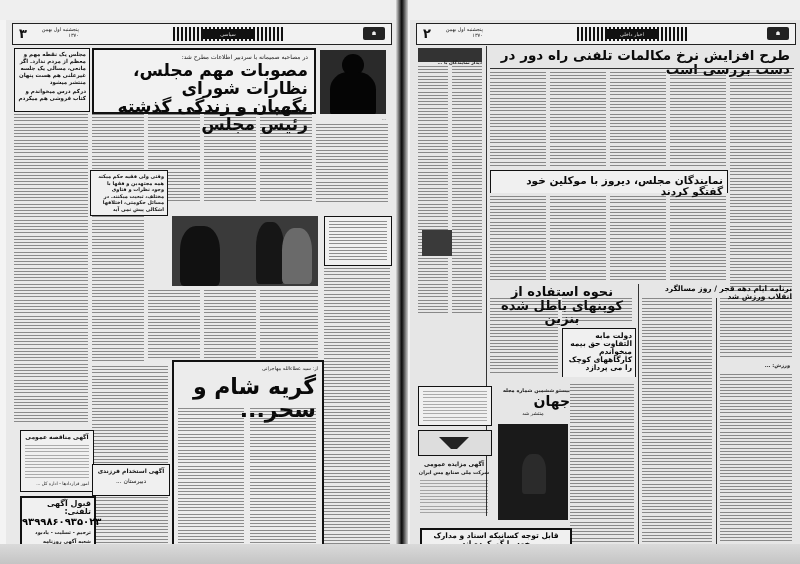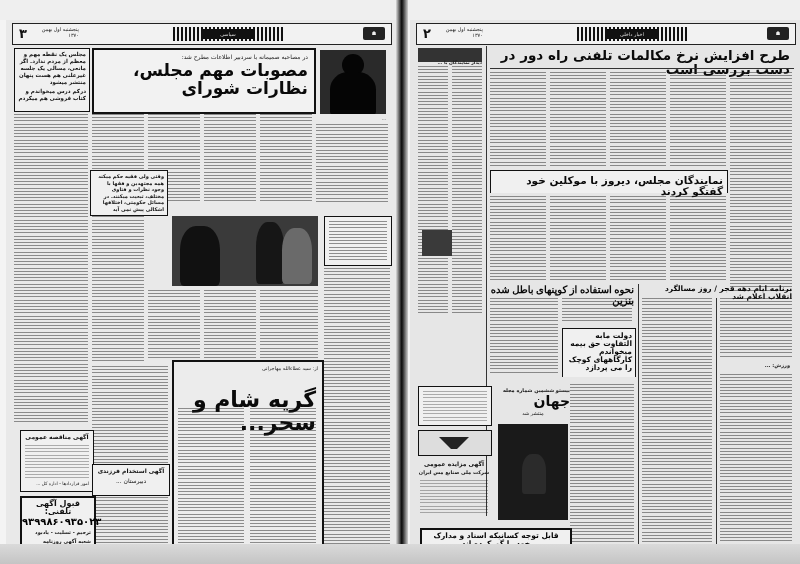--- a/index.html
+++ b/index.html
@@ -77,20 +77,21 @@
 
   <div class="box" style="left:8px; top:28px; width:74px; height:62px;">
     <div class="rtl ad-text" style="font-weight:bold; font-size:5.5px; line-height:7px;">مجلس یک نقطه مهم و معظم از مردم ندارد. اگر مانعی، مسالی یک جلسه غیرعلنی هم هست پنهان منتشر میشود</div>
     <div class="rtl ad-text" style="font-weight:bold; font-size:5.5px; line-height:7px; padding-top:0;">درکم درس میخواندم و کتاب فروشی هم میکردم</div>
   </div>
   <div class="textcol" style="left:8px; top:94px; width:74px; height:310px;"></div>
 
   <div class="box thick" style="left:86px; top:28px; width:220px; height:62px; background:#f2f2f2;">
     <div class="rtl kicker" style="padding:3px 6px 0;">در مصاحبه صمیمانه با سردبیر اطلاعات مطرح شد:</div>
     <div class="rtl headline-big" style="font-size:17px; padding:2px 6px 0;">مصوبات مهم مجلس، نظارات شورای</div>
+    <div class="rtl headline-big" style="font-size:17px; padding:0 6px;">نگهبان و زندگی گذشته رئیس مجلس</div>
   </div>
 
   <div class="photo" style="left:314px; top:30px; width:66px; height:64px; background:#2a2a2a;">
     <div class="fig" style="left:22px; top:4px; width:22px; height:22px; border-radius:50%;"></div>
     <div class="fig" style="left:10px; top:22px; width:46px; height:44px;"></div>
   </div>
   <div class="caption" style="left:314px; top:96px; width:66px;">...</div>
 
   <div class="textcol" style="left:86px; top:94px; width:52px; height:250px;"></div>
   <div class="textcol" style="left:142px; top:94px; width:52px; height:90px;"></div>
@@ -112,35 +113,35 @@
     <div class="textcol" style="left:4px; top:4px; width:58px; height:40px;"></div>
   </div>
   <div class="textcol" style="left:318px; top:248px; width:66px; height:280px;"></div>
 
   <div class="textcol" style="left:142px; top:270px; width:52px; height:70px;"></div>
   <div class="textcol" style="left:198px; top:270px; width:52px; height:70px;"></div>
   <div class="textcol" style="left:254px; top:270px; width:58px; height:70px;"></div>
 
   <div class="box thick" style="left:166px; top:340px; width:148px; height:188px; background:#ececec;">
     <div class="rtl kicker" style="padding:3px 4px 0; font-size:5px;">از: سید عطاءالله مهاجرانی</div>
-    <div class="rtl headline-big" style="font-size:22px; padding:4px 6px;margin-top:13px;">گریه شام و سحر...</div>
+    <div class="rtl headline-big" style="font-size:22px; padding:4px 6px;">گریه شام و سحر...</div>
     <div class="textcol" style="left:4px; top:46px; width:66px; height:136px;"></div>
     <div class="textcol" style="left:76px; top:46px; width:66px; height:136px;"></div>
   </div>
 
   <div class="textcol" style="left:86px; top:346px; width:76px; height:180px;"></div>
 
   <div class="box" style="left:14px; top:410px; width:72px; height:60px;">
     <div class="rtl ad-text" style="font-weight:bold; text-align:center;">آگهی مناقصه عمومی</div>
     <div class="textcol light" style="left:4px; top:14px; width:64px; height:34px;"></div>
     <div class="rtl caption" style="left:4px; top:50px; width:64px;">امور قراردادها - اداره کل ...</div>
   </div>
 
   <div class="box thick" style="left:14px; top:476px; width:72px; height:62px;">
-    <div class="rtl ad-text" style="font-weight:bold; font-size:8px; text-align:center; padding-bottom:0;">قبول آگهی تلفنی:</div>
+    <div class="rtl ad-text" style="font-weight:bold; font-size:8px; padding-bottom:0;">قبول آگهی تلفنی:</div>
     <div class="phone" style="font-size:10px;">۹۳۹۹۸۶۰۹۳۵۰۲۳</div>
     <div class="rtl ad-text" style="font-size:5px; line-height:6.5px; font-weight:bold;">ترحیم - تسلیت - یادبود</div>
     <div class="rtl ad-text" style="font-size:5px; line-height:6.5px; padding-top:0; font-weight:bold;">شعبه آگهی روزنامه اطلاعات</div>
   </div>
 
   <div class="box" style="left:86px; top:444px; width:76px; height:30px;">
     <div class="rtl ad-text" style="font-weight:bold; text-align:center;">آگهی استخدام فرزندی</div>
     <div class="rtl ad-text" style="text-align:center; padding-top:0;">دبیرستان ...</div>
   </div>
 </div>
@@ -174,30 +175,30 @@
   <div class="textcol" style="left:320px; top:52px; width:62px; height:220px;"></div>
 
   <div class="box" style="left:80px; top:150px; width:236px; height:22px; border-width:1px 1px 0 1px;">
     <div class="rtl headline-big" style="font-size:10.5px; padding:4px 4px;">نمایندگان مجلس، دیروز با موکلین خود گفتگو کردند</div>
   </div>
   <div class="textcol" style="left:80px; top:176px; width:56px; height:86px;"></div>
   <div class="textcol" style="left:140px; top:176px; width:56px; height:86px;"></div>
   <div class="textcol" style="left:200px; top:176px; width:56px; height:86px;"></div>
   <div class="textcol" style="left:260px; top:176px; width:56px; height:86px;"></div>
 
-  <div class="rtl headline-big" style="position:absolute; left:80px; top:265px; width:144px; font-size:10px; text-align:right;font-family:Liberation Serif, serif;">نحوه استفاده از کوپنهای باطل شده بنزین</div>
+  <div class="rtl headline-big" style="position:absolute; left:80px; top:265px; width:144px; font-size:13px; text-align:center;">نحوه استفاده از کوپنهای باطل شده بنزین</div>
   <div class="textcol" style="left:80px; top:278px; width:68px; height:75px;"></div>
   <div class="textcol" style="left:152px; top:278px; width:70px; height:26px;"></div>
 
   <div class="box" style="left:152px; top:308px; width:72px; height:48px; border-width:1px 1px 0 1px;">
     <div class="rtl headline-big" style="font-size:7.5px; padding:3px;">دولت مابه التفاوت حق بیمه میخواندم کارگاههای کوچک را می پردازد</div>
   </div>
 
   <div class="vrule" style="left:228px; top:264px; height:280px;"></div>
-  <div class="rtl headline-big" style="position:absolute; left:232px; top:265px; width:150px; font-size:7.5px;">برنامه ایام دهه فجر / روز مسالگرد انقلاب اعلام شد</div>
+  <div class="rtl headline-big" style="position:absolute; left:232px; top:265px; width:150px; font-size:7.5px;">برنامه ایام دهه فجر / روز مسالگرد انقلاب ورزش شد</div>
   <div class="textcol" style="left:232px; top:278px; width:70px; height:262px;"></div>
   <div class="vrule" style="left:306px; top:278px; height:262px;"></div>
   <div class="textcol" style="left:310px; top:278px; width:72px; height:60px;"></div>
   <div class="rtl caption" style="left:310px; top:342px; width:70px; font-weight:bold; font-size:5px;">ورزش: ...</div>
   <div class="textcol" style="left:310px; top:354px; width:72px; height:186px;"></div>
 
   <div class="box" style="left:8px; top:366px; width:72px; height:38px;">
     <div class="textcol light" style="left:4px; top:4px; width:64px; height:30px;"></div>
   </div>
   <div class="box" style="left:8px; top:410px; width:72px; height:24px; background:#ddd;">

